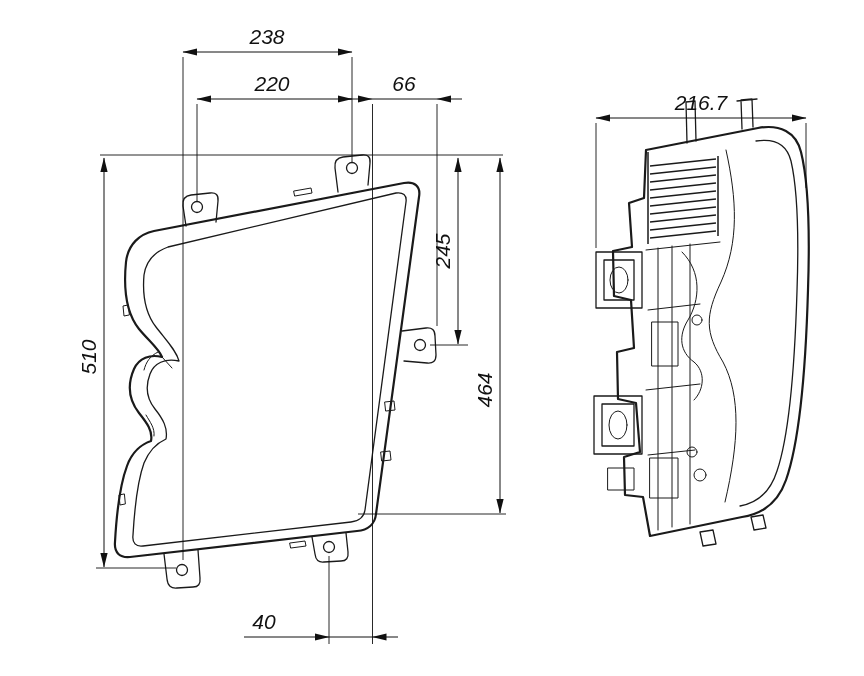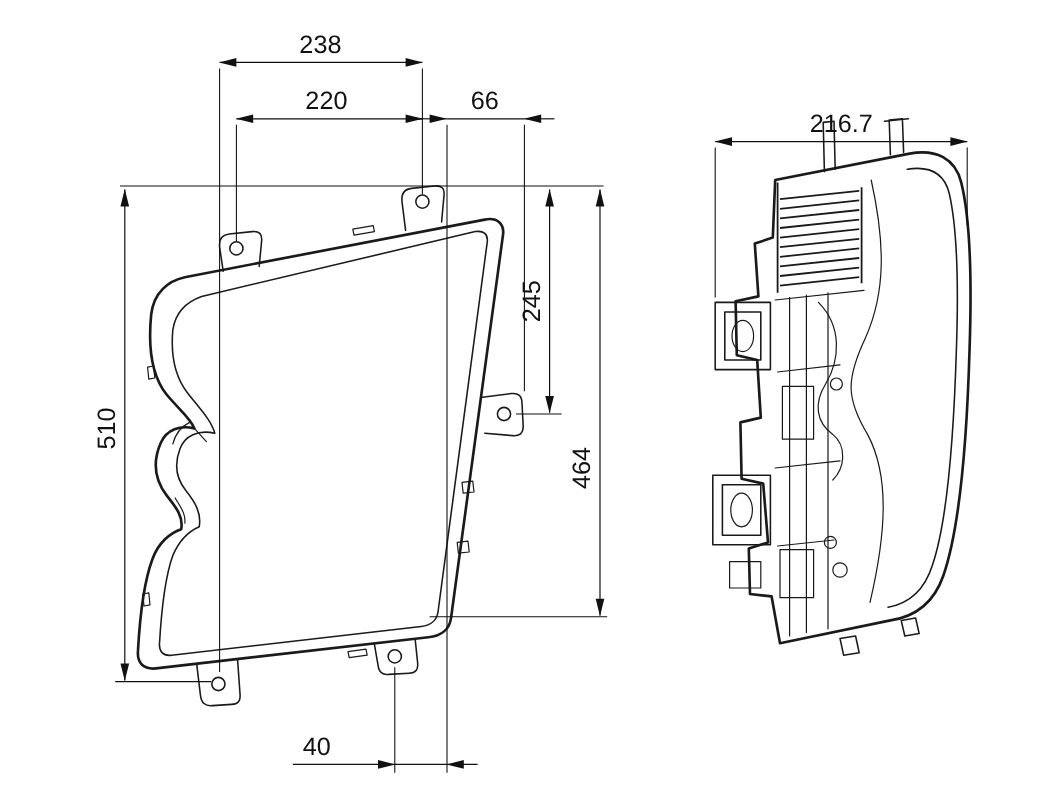--- a/index.html
+++ b/index.html
@@ -8,20 +8,21 @@
     background: #ffffff;
     width: 864px;
     height: 676px;
     overflow: hidden;
     font-family: "Liberation Sans", sans-serif;
   }
   .canvas {
     width: 864px;
     height: 676px;
     background: #ffffff;
+    font-style: italic;
   }
   svg { display: block; }
 
   
   .ol  { fill: none; stroke: #1a1a1a; stroke-width: 2.2; stroke-linejoin: round; stroke-linecap: round; }
   .il  { fill: none; stroke: #1a1a1a; stroke-width: 1.3; stroke-linejoin: round; stroke-linecap: round; }
   .dt  { fill: none; stroke: #1a1a1a; stroke-width: 1;   stroke-linejoin: round; stroke-linecap: round; }
   .fin { fill: none; stroke: #1a1a1a; stroke-width: 1.5; }
   .hole{ fill: none; stroke: #1a1a1a; stroke-width: 1.3; }
 

